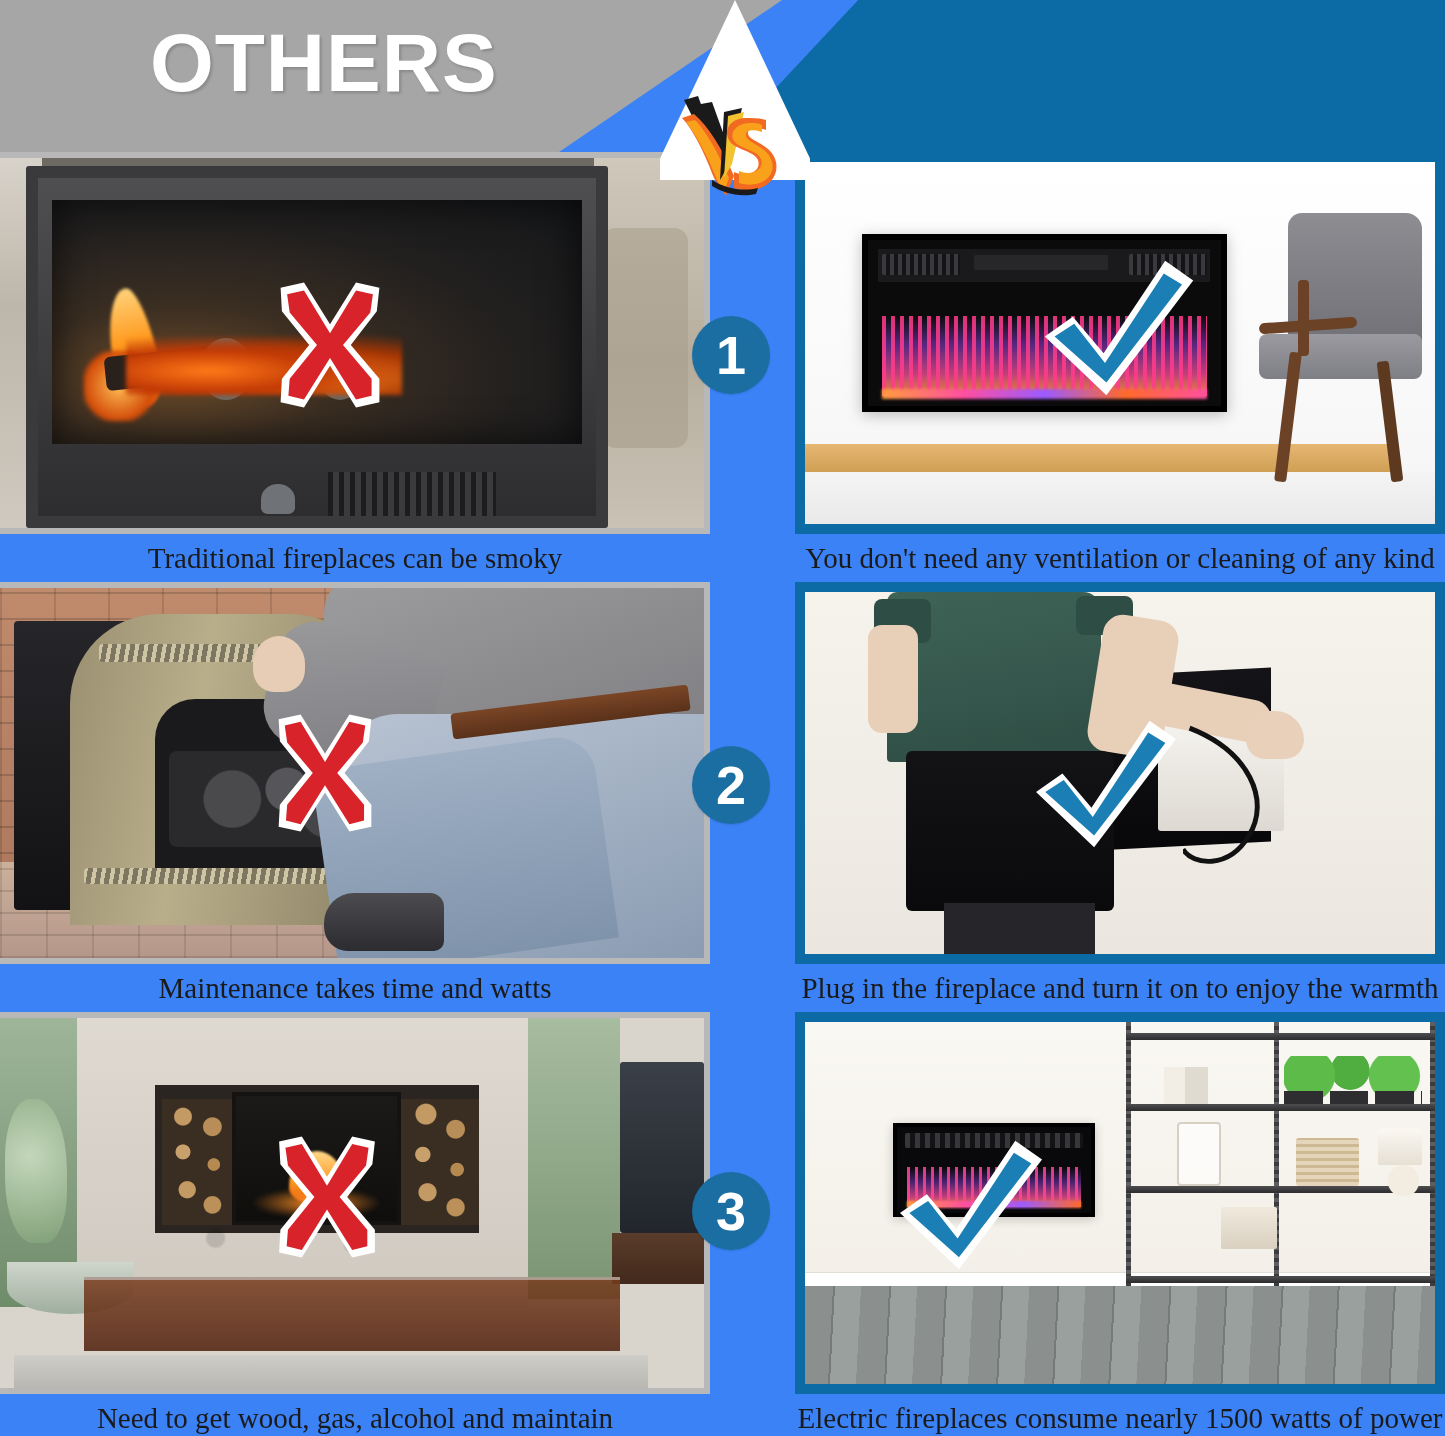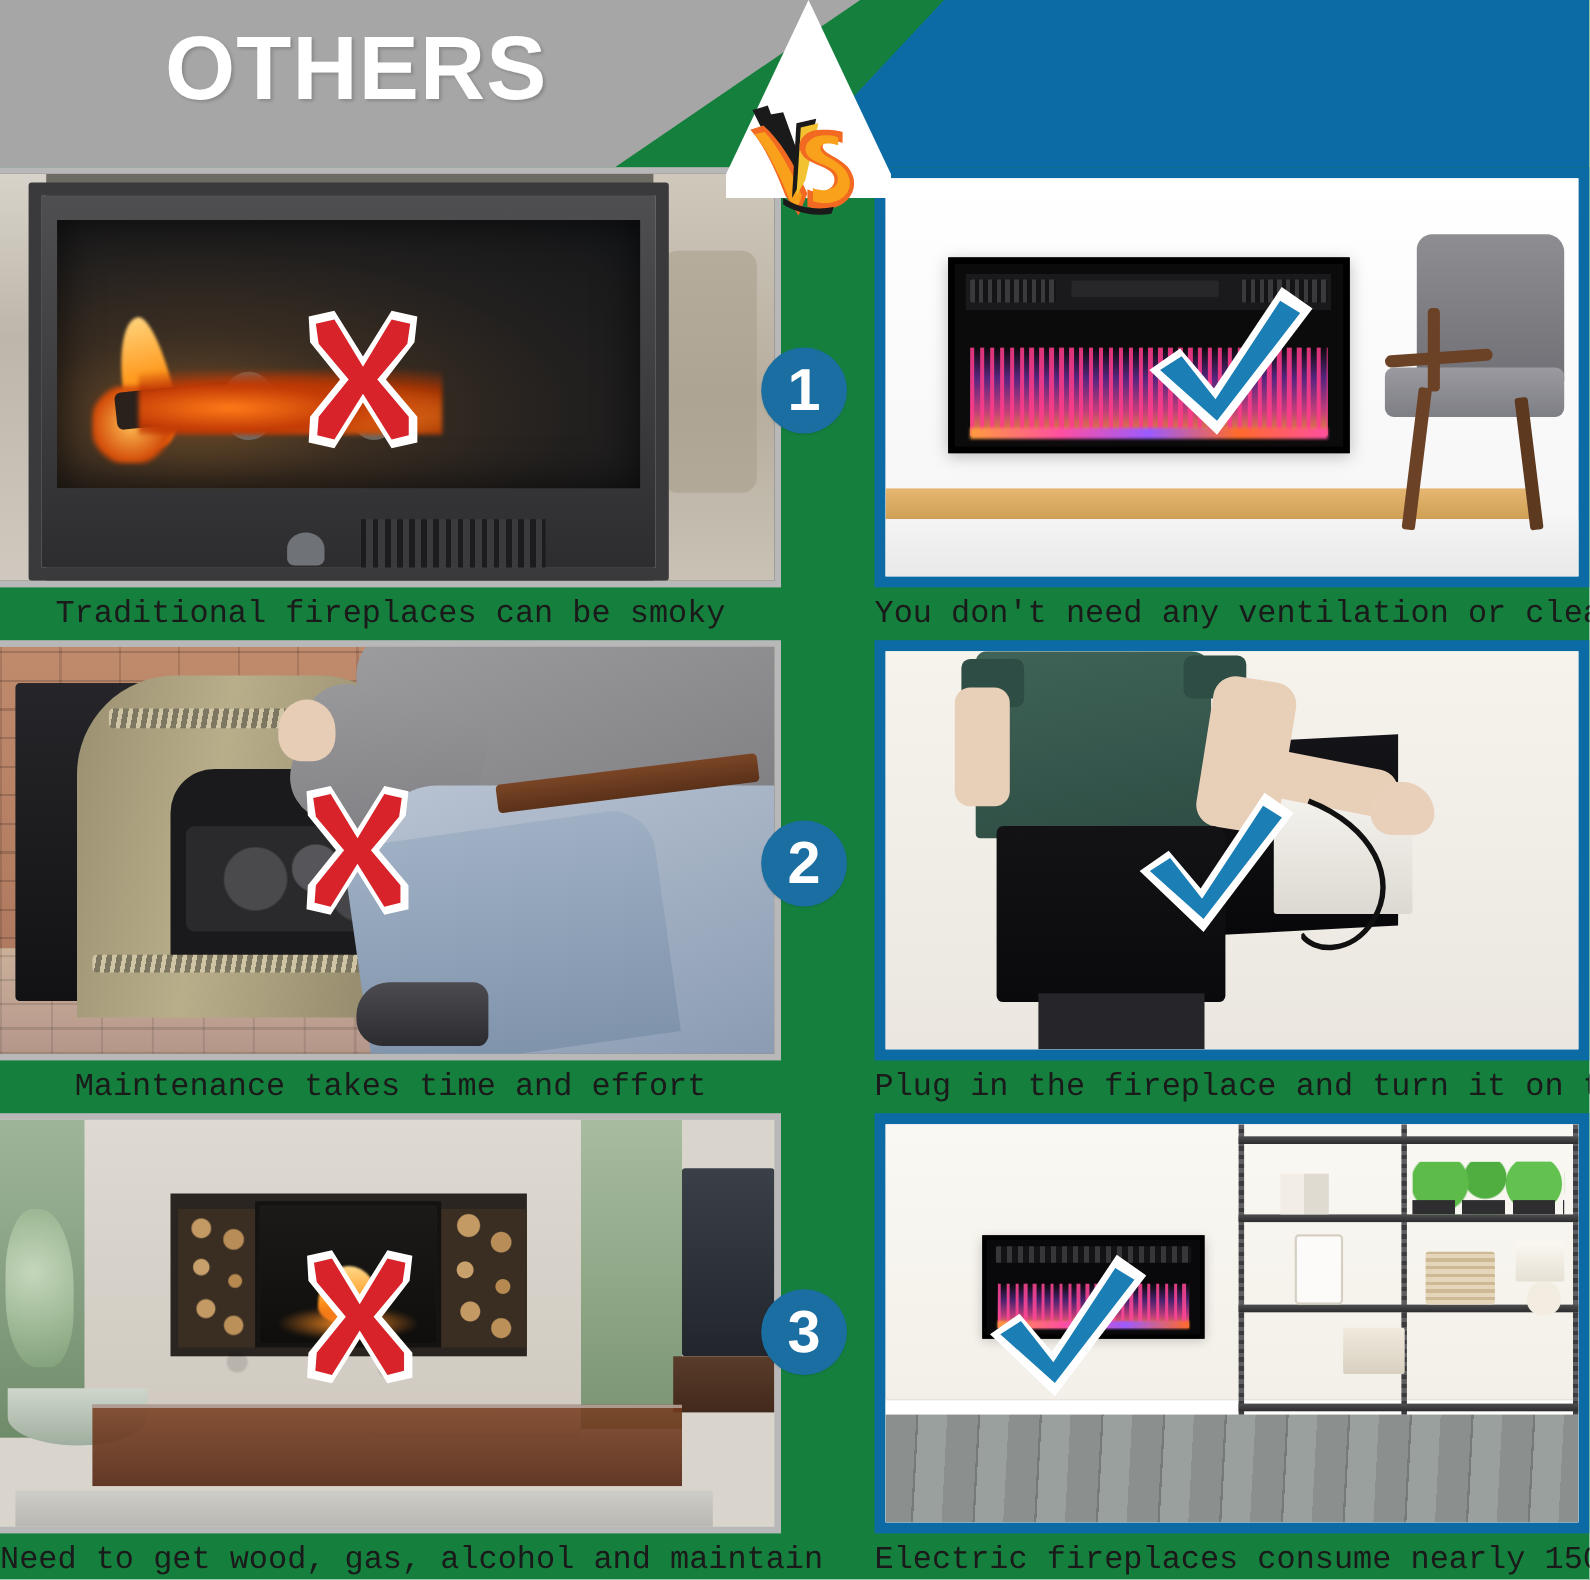--- a/index.html
+++ b/index.html
@@ -1,19 +1,19 @@
 <!DOCTYPE html>
 <html><head>
 <meta charset="utf-8">
 <style>
   * { margin:0; padding:0; box-sizing:border-box; }
   html,body { width:1445px; height:1436px; background:#ffffff; overflow:hidden; }
   body { font-family:"Liberation Sans", sans-serif; }
 
-  .page { position:relative; width:1445px; height:1436px; background:#15803d; }
+  .page { position:relative; width:1445px; height:1436px; background:#3b82f6; }
 
   
   .header { position:absolute; left:0; top:0; width:1445px; height:160px; }
   .hdr-left {
     position:absolute; left:0; top:0; width:782px; height:152px;
     background:#a6a6a6;
     clip-path: polygon(0 0, 100% 0, 71.5% 100%, 0 100%);
   }
   .hdr-right {
     position:absolute; left:716px; top:0; width:729px; height:152px;
@@ -53,21 +53,21 @@
   
   .card-right {
     position:absolute; left:795px; top:0; width:650px; height:382px;
     background:#0c6ba5; padding:10px; overflow:hidden;
   }
   .card-right .photo { position:relative; width:100%; height:100%; overflow:hidden; background:#fff; }
 
   .caption {
     position:absolute; height:48px; line-height:48px;
     font-size:29px; color:#1a1a1a; white-space:nowrap;
-    font-family:Liberation Mono, monospace;
+    font-family:Liberation Serif, serif;
   }
   .cap-left  { left:0; top:382px; width:710px; text-align:center; }
   .cap-right { left:795px; top:382px; width:650px; text-align:center; }
 
   
   .badge {
     position:absolute; width:78px; height:78px; border-radius:50%;
     background:#1b6ea2; color:#fff; z-index:8;
     font-size:54px; font-weight:bold; line-height:78px; text-align:center;
     font-family:"Liberation Sans", sans-serif;
@@ -476,21 +476,21 @@
         </div>
       </div>
       <div class="mark" style="left:236px; top:136px; width:150px; height:132px;">
         <svg viewBox="0 0 110 100">
           <path d="M2 56 L22 42 L44 68 L88 2 L108 16 L46 98 Z" fill="#ffffff"></path>
           <path d="M9 56 L23 47 L45 75 L87 11 L100 19 L46 89 Z" fill="#1b7fb5"></path>
         </svg>
       </div>
     </div>
 
-    <div class="caption cap-left">Maintenance takes time and effort</div>
+    <div class="caption cap-left">Maintenance takes time and watts</div>
     <div class="caption cap-right">Plug in the fireplace and turn it on to enjoy the warmth</div>
   </div>
 
   <div class="rowarea r3">
 
     <div class="card-left">
       <div class="photo ph-living">
         <div class="lv-floor"></div>
         <div class="lv-winL"></div>
         <div class="lv-winR"></div>

